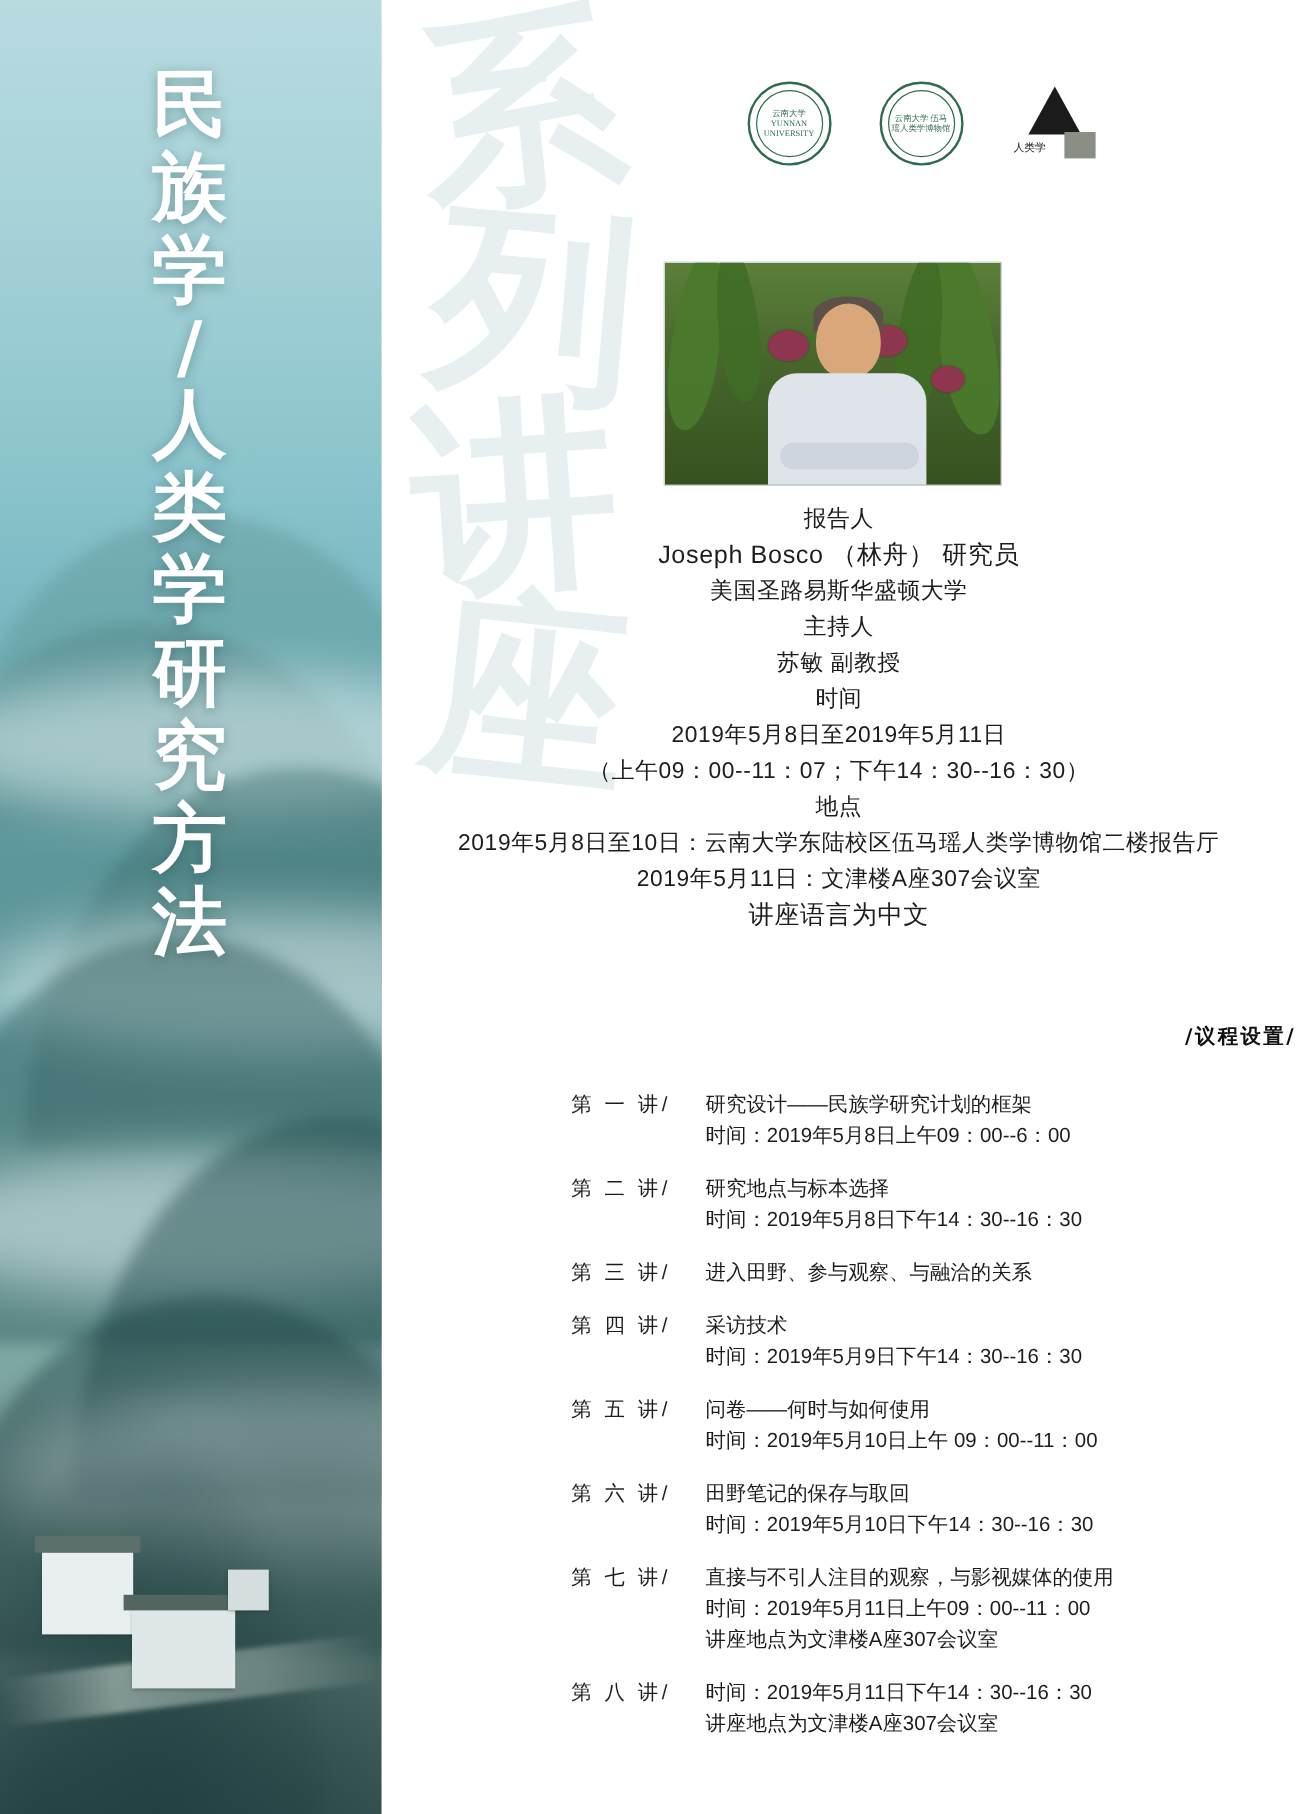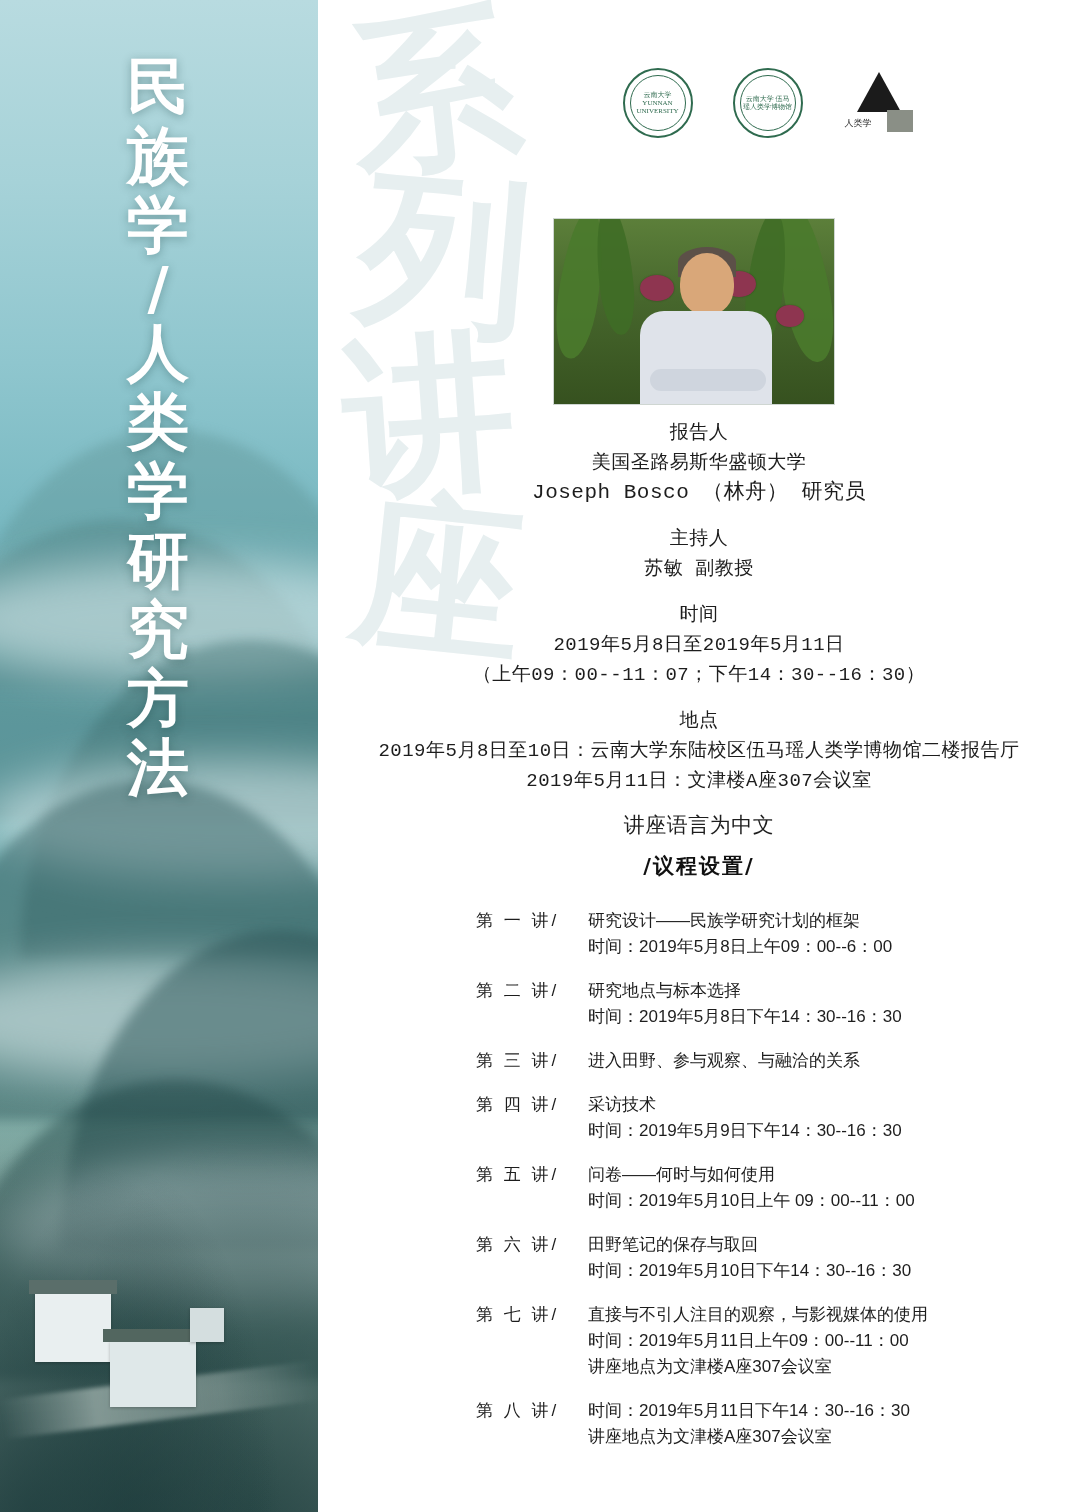--- a/index.html
+++ b/index.html
@@ -287,35 +287,35 @@
     position: absolute;
     top: 418px;
     left: 0;
     width: 762px;
     text-align: center;
     color: #1d1d1d;
   }
   .line {
     font-size: 19px;
     line-height: 30px;
-    font-family: Liberation Mono, monospace;
+    font-family: Liberation Sans, sans-serif;
     letter-spacing: .5px;
   }
-  .line.gap { margin-top: 16px; }
+  .line.gap { margin-top: 0; }
   .line.big { font-size: 21px; }
 
   .agenda-title {
     position: absolute;
     top: 852px;
     left: 0;
     width: 762px;
-    text-align: center;
+    text-align: right;
     font-family: "DejaVu Serif","Liberation Serif", serif;
     font-weight: bold;
-    font-size: 21px;
+    font-size: 17px;
     letter-spacing: 2px;
     color: #111;
   }
 
   .agenda {
     position: absolute;
     top: 908px;
     left: 158px;
     width: 604px;
   }
@@ -412,22 +412,22 @@
       <div class="fruit f2"></div>
       <div class="fruit f3"></div>
       <div class="person-hair"></div>
       <div class="person-head"></div>
       <div class="person-body"></div>
       <div class="person-arm"></div>
     </div>
 
     <div class="speaker-block">
       <div class="line">报告人</div>
+      <div class="line big">Joseph  Bosco  （林舟）  研究员</div>
       <div class="line">美国圣路易斯华盛顿大学</div>
-      <div class="line big">Joseph  Bosco  （林舟）  研究员</div>
 
       <div class="line gap">主持人</div>
       <div class="line">苏敏  副教授</div>
 
       <div class="line gap">时间</div>
       <div class="line">2019年5月8日至2019年5月11日</div>
       <div class="line">（上午09：00--11：07；下午14：30--16：30）</div>
 
       <div class="line gap">地点</div>
       <div class="line">2019年5月8日至10日：云南大学东陆校区伍马瑶人类学博物馆二楼报告厅</div>

